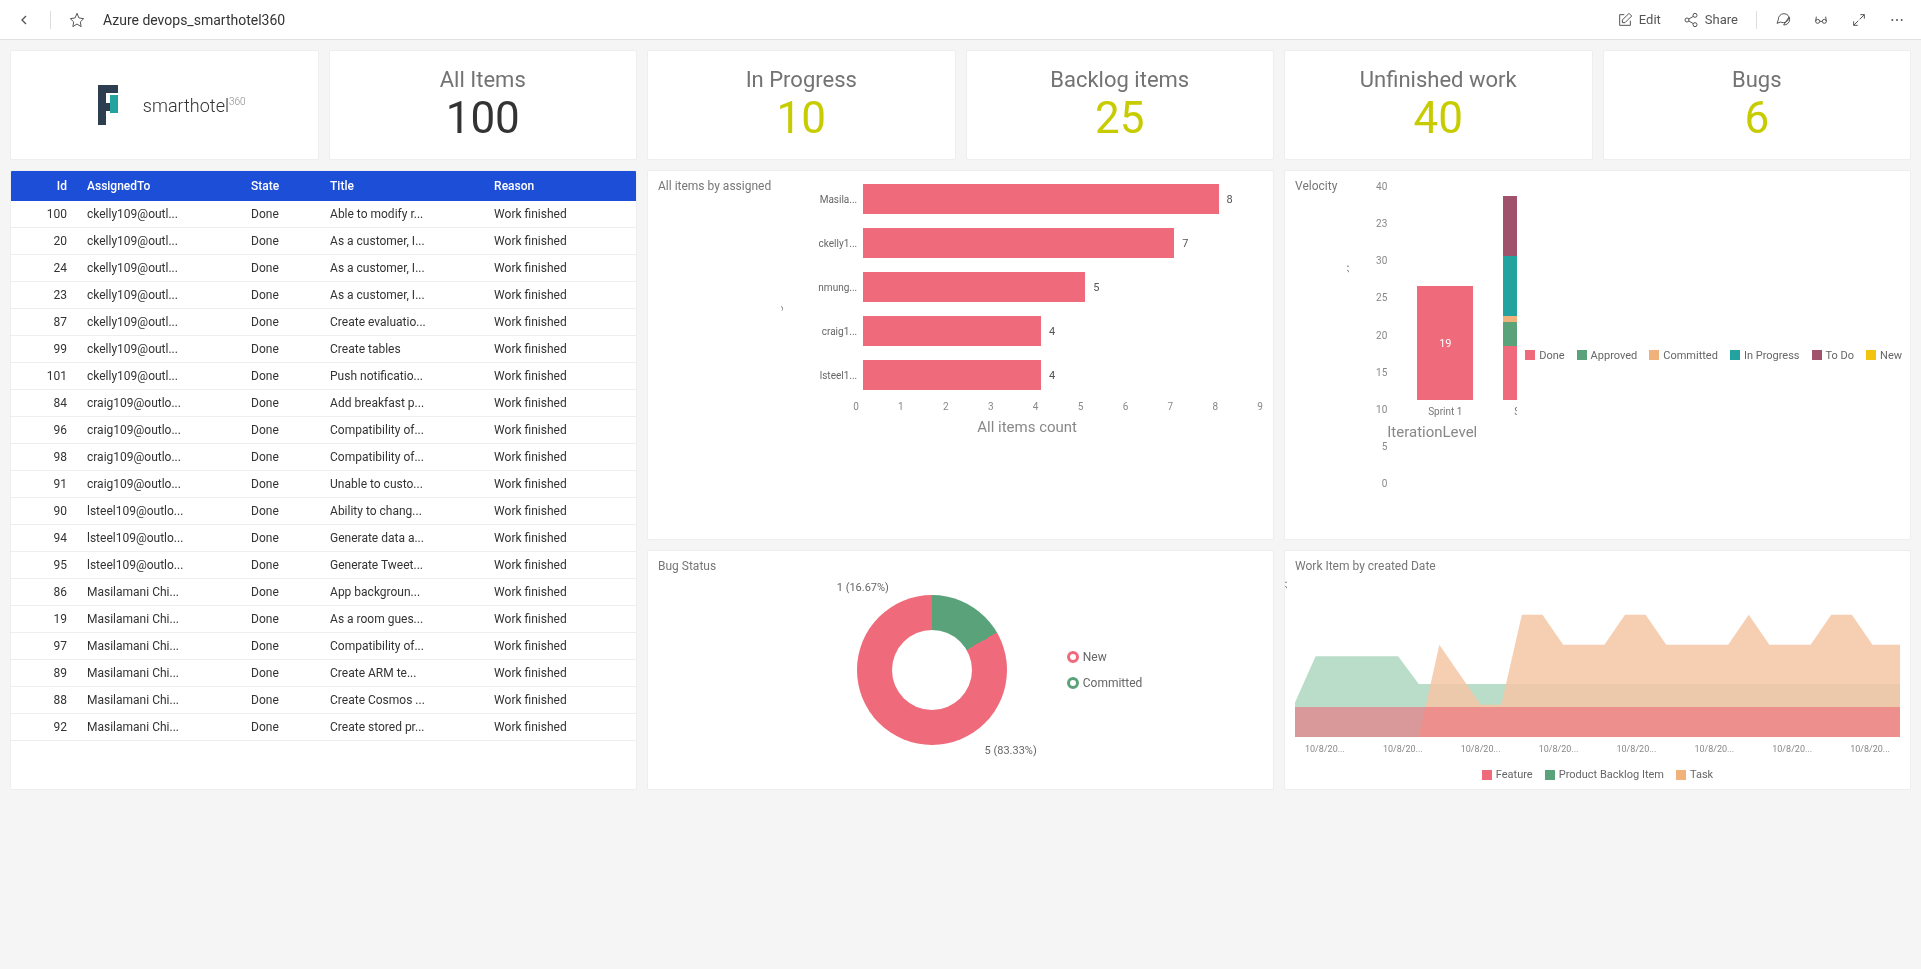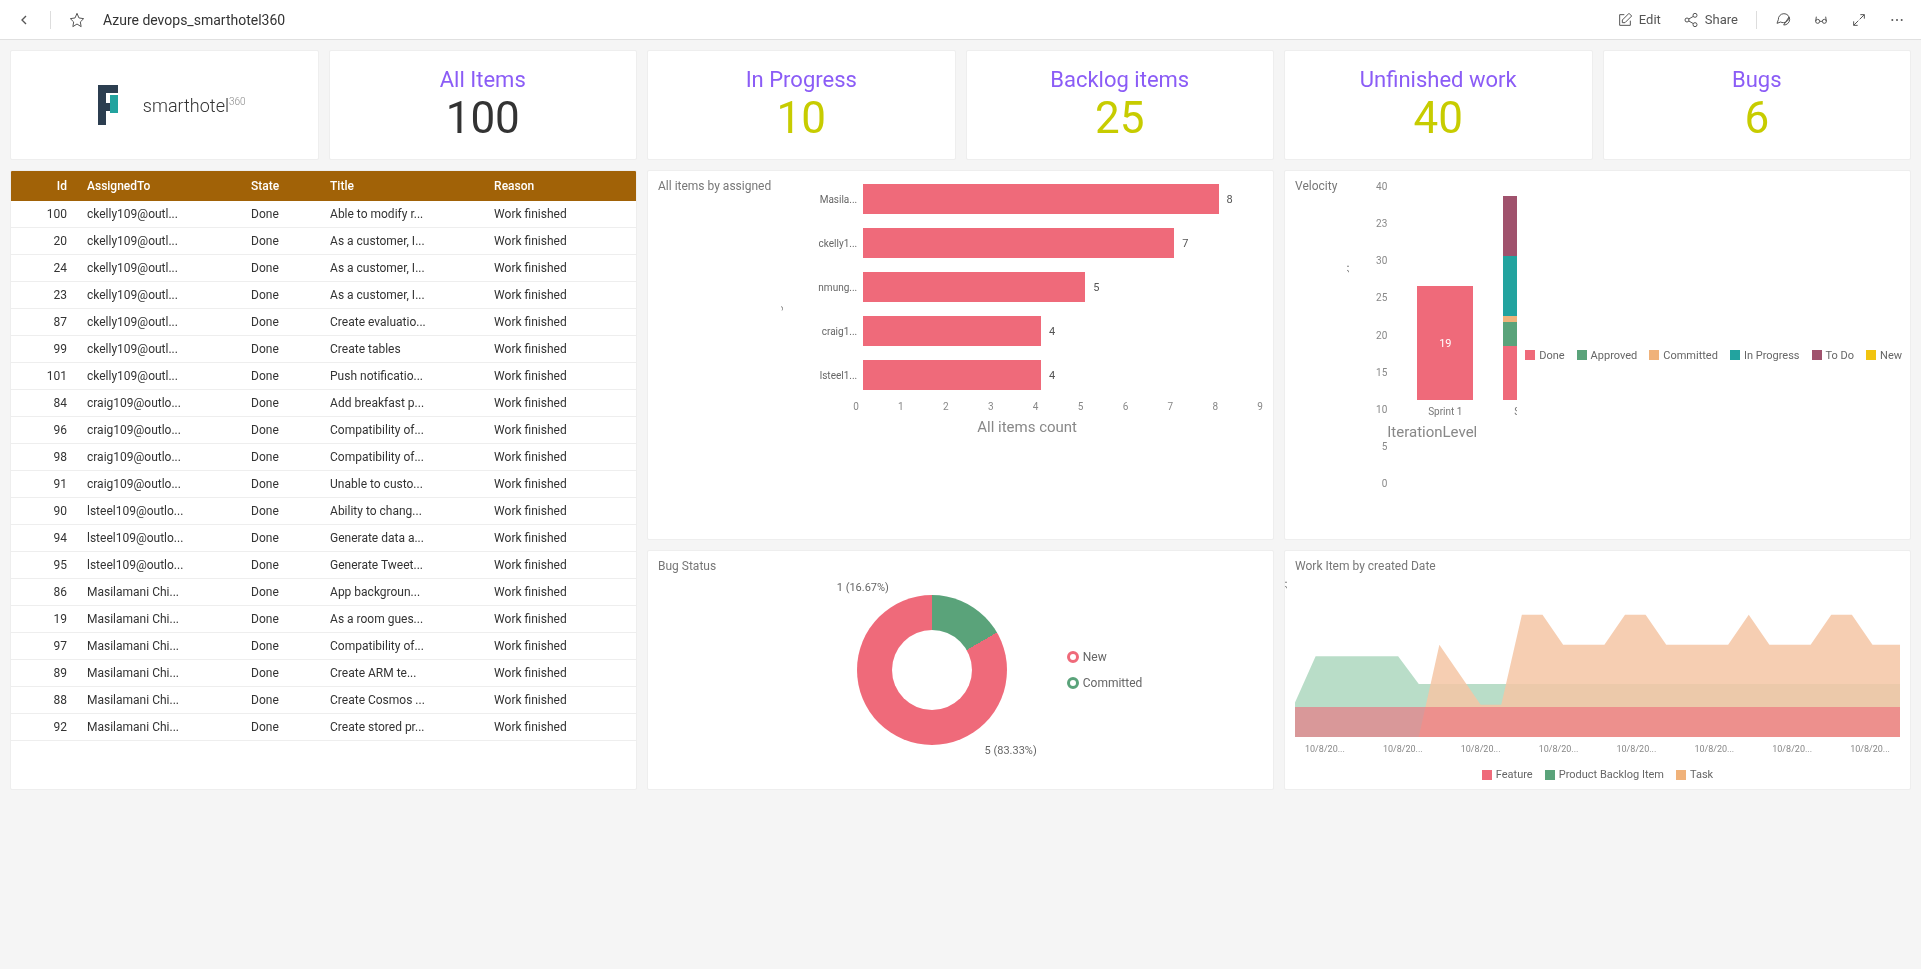--- a/index.html
+++ b/index.html
@@ -11,29 +11,29 @@
 .toolbar .iconbtn svg { width:16px; height:16px; }
 .toolbar .sep { width:1px; height:18px; background:#ddd; }
 .title-text { font-size:14px; color:#333; }
 .dash { padding:10px; display:grid; grid-template-columns: repeat(6, 1fr); grid-auto-rows:min-content; gap:10px; }
 .card { background:#fff; border:1px solid #eee; border-radius:2px; }
 .logo-card { grid-column:1; display:flex; align-items:center; justify-content:center; height:110px; gap:10px; }
 .logo-mark { width:50px; height:50px; }
 .logo-text { font-size:18px; color:#333; font-weight:300; }
 .logo-sup { font-size:10px; vertical-align:super; color:#888; }
 .kpi { grid-row:1; display:flex; flex-direction:column; align-items:center; justify-content:center; height:110px; }
-.kpi-label { font-size:22px; color:#8b5cf6; font-weight:400; }
+.kpi-label { font-size:22px; color:#737373; font-weight:400; }
 .kpi-value { font-size:44px; font-weight:400; }
 .kpi-black { color:#333; }
 .kpi-yellow { color:#c7cc00; }
 .panel-title { font-size:12px; color:#777; padding:8px 10px; }
 .work-details { grid-column:1 / span 2; grid-row:2 / span 2; display:flex; flex-direction:column; }
 .work-details .panel-title{ background:transparent; padding:4px 0 6px 4px;}
 .table { width:100%; border-collapse:collapse; font-size:12px; }
-.table th { background:#a16207; color:#fff; text-align:left; padding:8px 10px; font-weight:500; }
+.table th { background:#1d4ed8; color:#fff; text-align:left; padding:8px 10px; font-weight:500; }
 .table th.r { text-align:right; }
 .table td { padding:6px 10px; border-bottom:1px solid #eee; white-space:nowrap; overflow:hidden; text-overflow:ellipsis; max-width:100px; }
 .table td.r { text-align:right; }
 .assigned-panel { grid-column:3 / span 2; grid-row:2; height:370px; display:flex; flex-direction:row; }
 .velocity-panel { grid-column:5 / span 2; grid-row:2; height:370px; display:flex; flex-direction:row; }
 .bug-panel { grid-column:3 / span 2; grid-row:3; height:240px; display:flex; flex-direction:row; }
 .workitem-panel { grid-column:5 / span 2; grid-row:3; height:240px; display:flex; flex-direction:column; }
 .chart-body { flex:1; position:relative; padding:6px 10px; overflow:hidden;}
 
 .hbar-row { display:flex; align-items:center; height:44px; gap:6px; }

